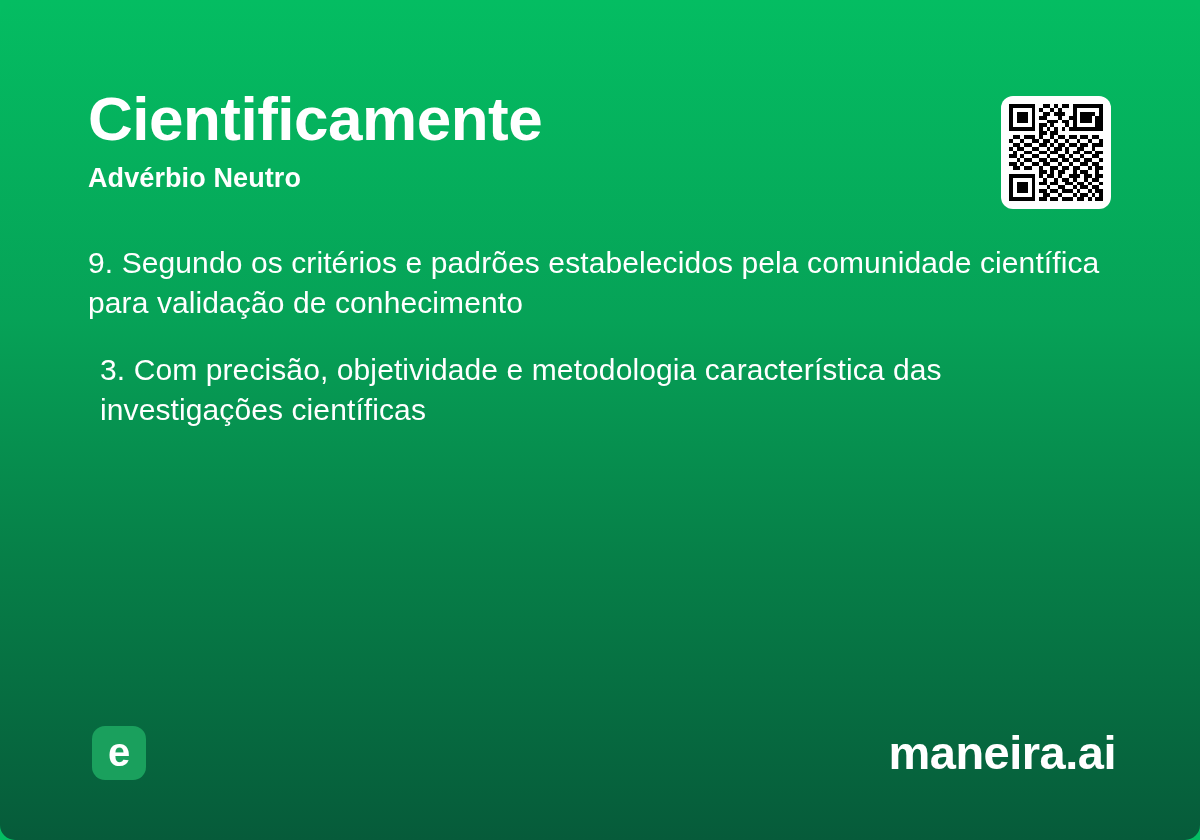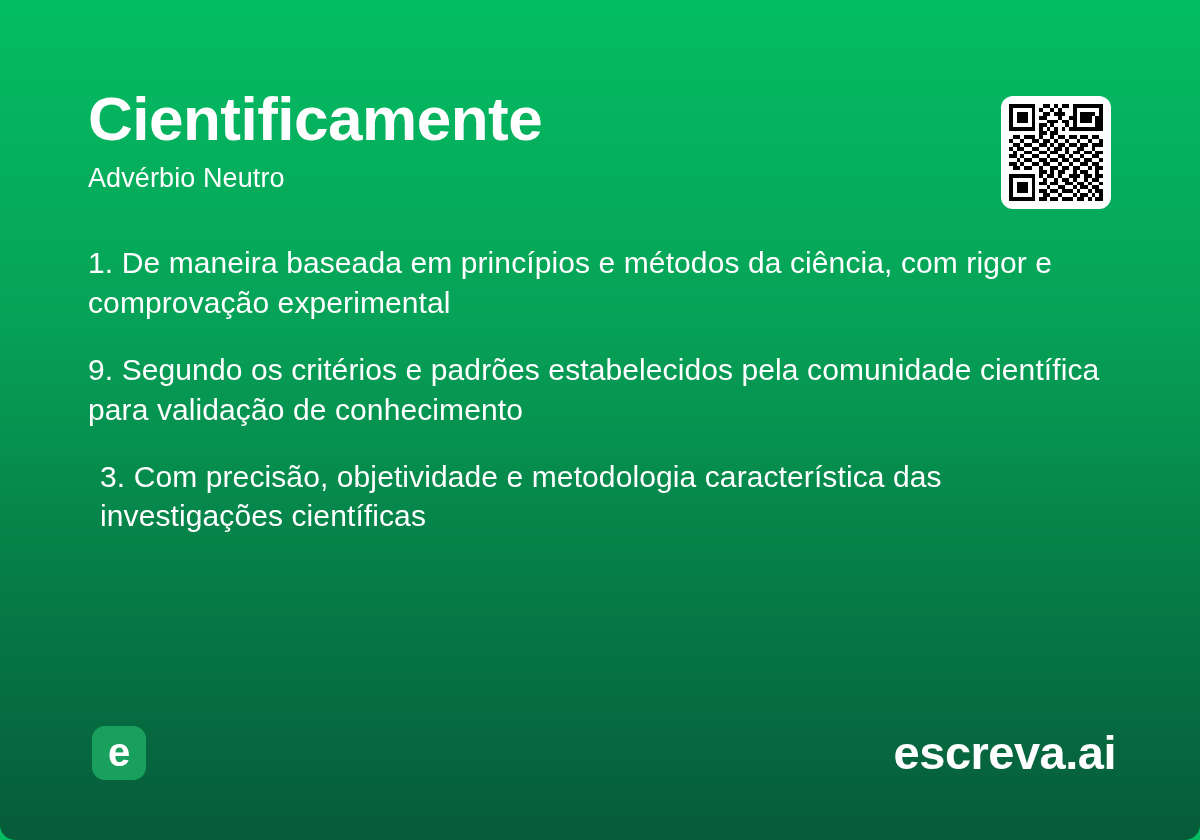--- a/index.html
+++ b/index.html
@@ -35,21 +35,21 @@
     font-size: 62px;
     line-height: 1.0;
     font-weight: bold;
     letter-spacing: -0.5px;
     color: #ffffff;
   }
   .word-class {
     margin: 14px 0 0 0;
     font-size: 27px;
     line-height: 1.1;
-    font-weight: normal;
+    font-weight: bold;
     color: #ffffff;
     letter-spacing: 0.1px;
   }
 
   
   .qr-card {
     position: absolute;
     left: 1001px;
     top: 96px;
     width: 110px;
@@ -757,25 +757,24 @@
         <div class="qr-mod-on"></div>
         <div class="qr-mod-off"></div>
         <div class="qr-mod-on"></div>
         <div class="qr-mod-off"></div>
         <div class="qr-mod-on"></div>
         <div class="qr-mod-on"></div>
       </div>
   </div>
 
   <div class="definitions" id="definitions">
-      <p class="definition">1. De maneira baseada em princípios e métodos da ciência, com rigor e comprovação experimental</p>
       <p class="definition">9. Segundo os critérios e padrões estabelecidos pela comunidade científica para validação de conhecimento</p>
       <p class="definition">3. Com precisão, objetividade e metodologia característica das investigações científicas</p>
     </div>
 
   <div class="footer">
     <div class="brand-logo">
       <span class="brand-logo-letter">e</span>
     </div>
-    <div class="brand-wordmark">escreva.ai</div>
+    <div class="brand-wordmark">maneira.ai</div>
   </div>
 
 </div>
 
 </body></html>

